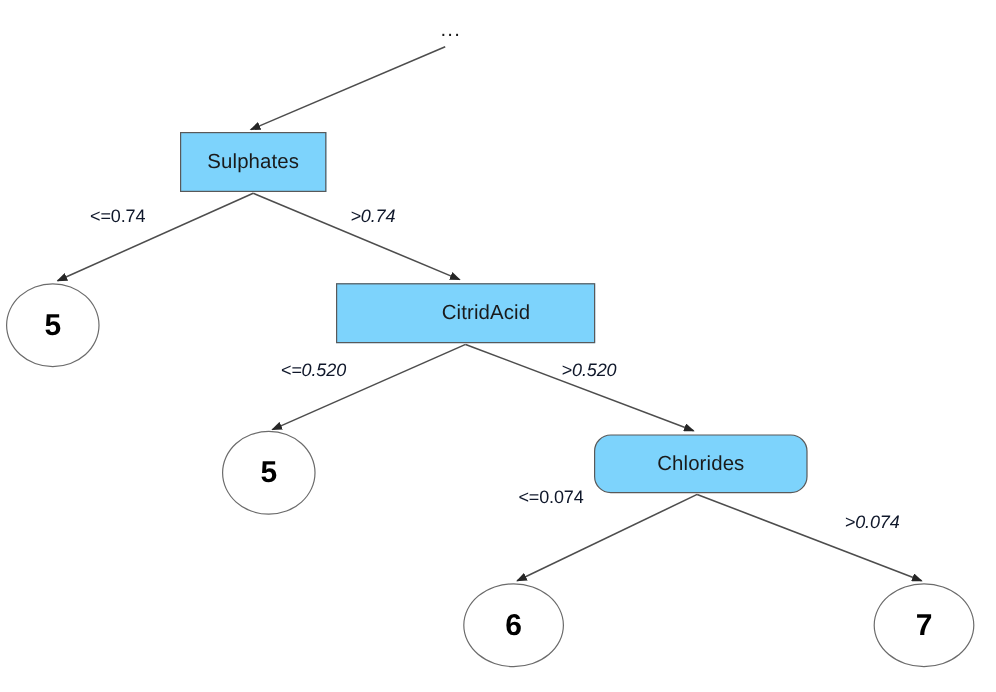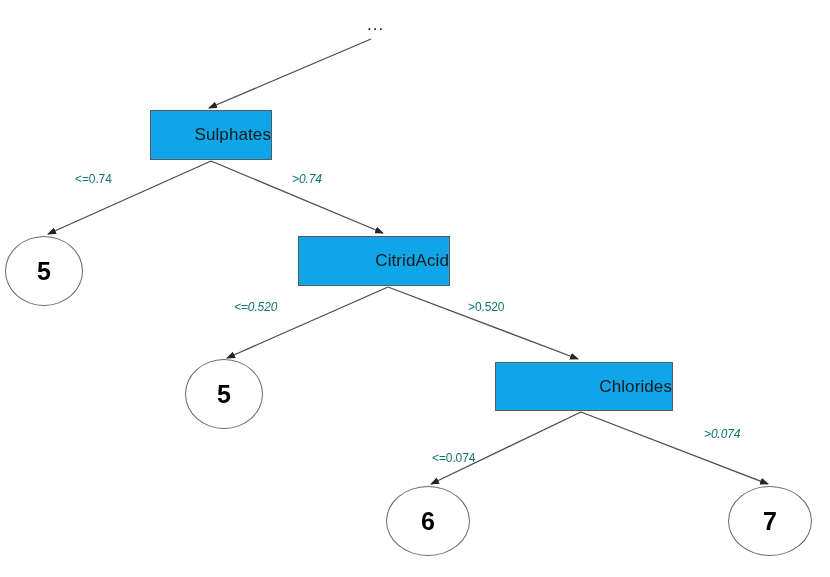--- a/index.html
+++ b/index.html
@@ -22,24 +22,24 @@
     position: absolute;
     left: 0;
     top: 0;
     width: 830px;
     height: 577px;
   }
   .node-box {
     position: absolute;
     box-sizing: border-box;
     border: 1px solid #595959;
-    background: #0ea5e9;
+    background: #7dd3fc;
     display: flex;
     align-items: center;
-    justify-content: flex-end;
+    justify-content: center;
     font-size: 17px;
     color: #1a1a1a;
     font-family: "Liberation Sans", sans-serif;
     letter-spacing: 0.1px;
   }
   .node-leaf {
     position: absolute;
     box-sizing: border-box;
     border: 1px solid #6b6b6b;
     border-radius: 50%;
@@ -47,22 +47,22 @@
     display: flex;
     align-items: center;
     justify-content: center;
     font-size: 25px;
     font-weight: bold;
     color: #000000;
     font-family: "Liberation Sans", sans-serif;
   }
   .edge-label {
     position: absolute;
-    font-size: 12px;
-    color: #0f766e;
+    font-size: 15px;
+    color: #0f172a;
     font-family: "Liberation Sans", sans-serif;
     white-space: nowrap;
     letter-spacing: -0.1px;
   }
   .root-ellipsis {
     position: absolute;
     font-size: 17px;
     color: #1a1a1a;
     font-family: "Liberation Sans", sans-serif;
     line-height: 1;
@@ -95,25 +95,25 @@
 
     <line x1="581" y1="412" x2="768" y2="484" stroke="#4d4d4d" stroke-width="1.3" marker-end="url(#arrowhead)"></line>
   </svg>
 
   <div class="root-ellipsis" style="left:367px; top:16px;">...</div>
 
   <div class="node-box" style="left:150px; top:110px; width:122px; height:50px;">
     <span>Sulphates</span>
   </div>
 
-  <div class="node-box" style="left:298px; top:236px; width:152px; height:50px;padding-left:34px;">
+  <div class="node-box" style="left:280px; top:236px; width:216px; height:50px;padding-left:34px;">
     <span>CitridAcid</span>
   </div>
 
-  <div class="node-box" style="left:495px; top:362px; width:178px; height:49px;">
+  <div class="node-box" style="left:495px; top:362px; width:178px; height:49px;border-radius:14px;">
     <span>Chlorides</span>
   </div>
 
   <div class="node-leaf" style="left:5px; top:236px; width:78px; height:70px;">
     <span>5</span>
   </div>
 
   <div class="node-leaf" style="left:185px; top:359px; width:78px; height:70px;">
     <span>5</span>
   </div>
@@ -125,19 +125,19 @@
   <div class="node-leaf" style="left:728px; top:486px; width:84px; height:70px;">
     <span>7</span>
   </div>
 
   <div class="edge-label" style="left:75px; top:172px;">&lt;=0.74</div>
 
   <div class="edge-label" style="left:292px; top:172px;font-style:italic;">&gt;0.74</div>
 
   <div class="edge-label" style="left:234px; top:300px;font-style:italic;">&lt;=0.520</div>
 
-  <div class="edge-label" style="left:468px; top:300px;">&gt;0.520</div>
+  <div class="edge-label" style="left:468px; top:300px;font-style:italic;">&gt;0.520</div>
 
-  <div class="edge-label" style="left:432px; top:451px;">&lt;=0.074</div>
+  <div class="edge-label" style="left:432px; top:406px;">&lt;=0.074</div>
 
   <div class="edge-label" style="left:704px; top:427px;font-style:italic;">&gt;0.074</div>
 
 </div>
 
 </body></html>

